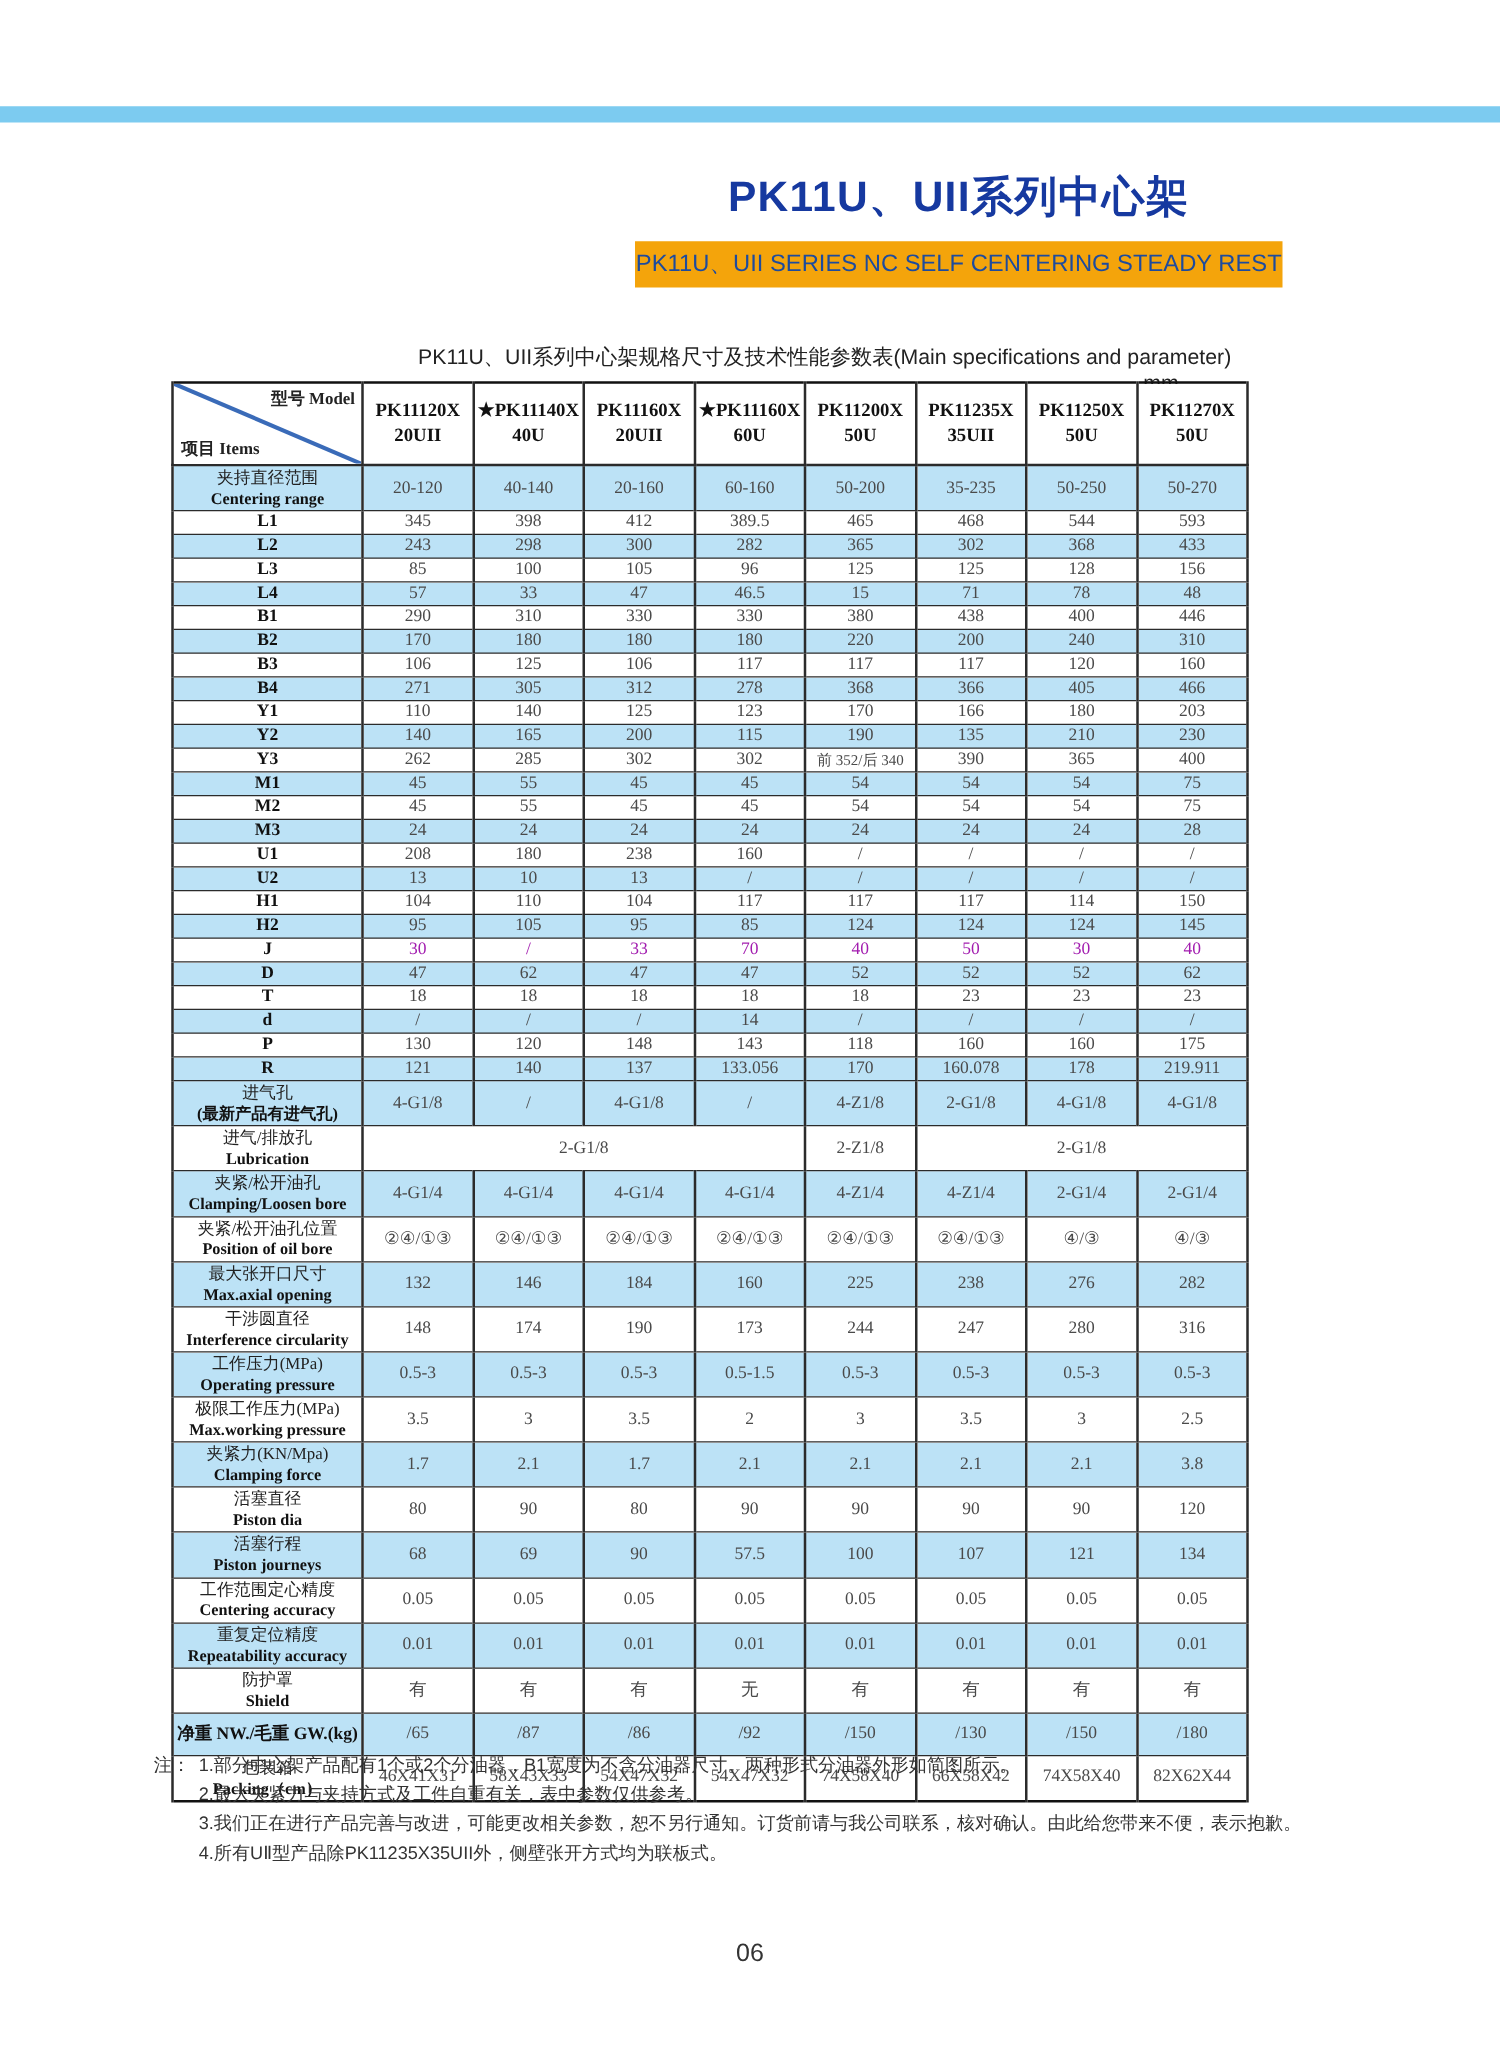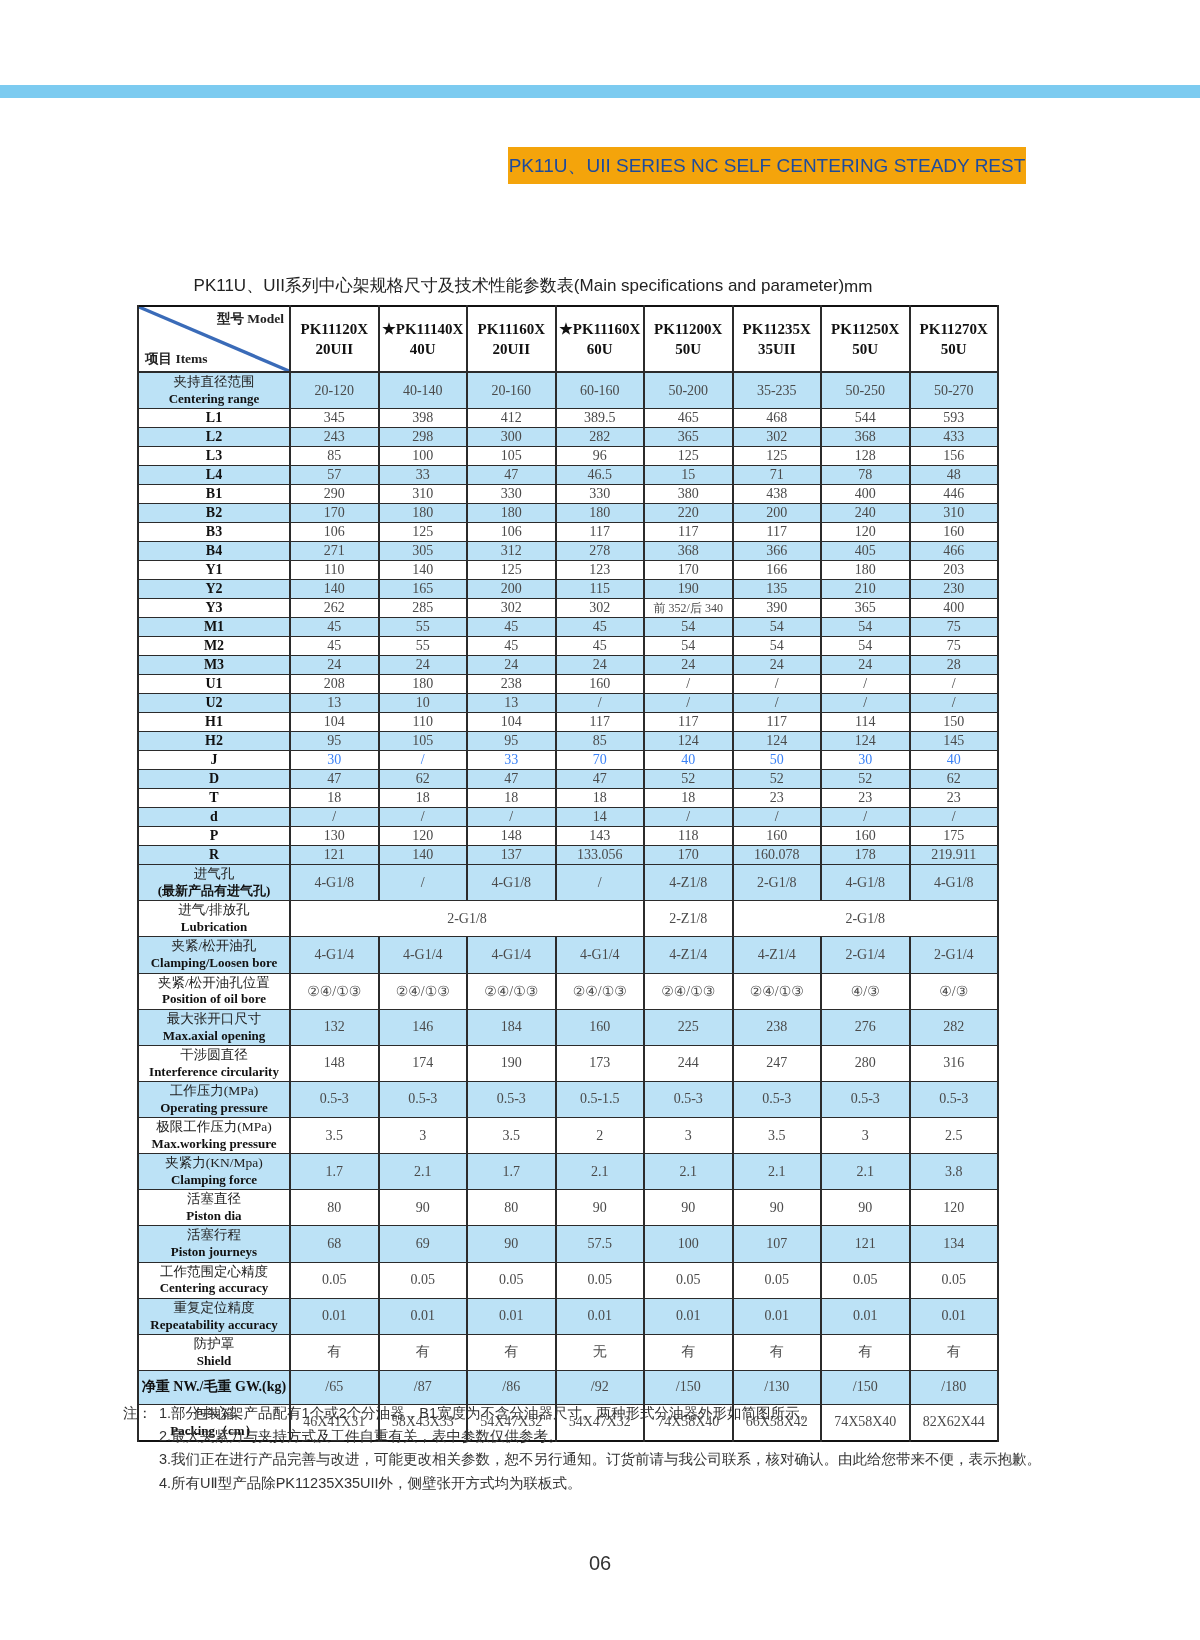--- a/index.html
+++ b/index.html
@@ -14,21 +14,21 @@
     font-size:34px; font-weight:bold; color:#1639A0; letter-spacing:1px;
     text-align:center; white-space:nowrap;
   }
   .series-banner {
     margin-top:12px; background:#F4A40B; color:#1D4B9E; height:37px; line-height:37px;
     text-align:center; font-size:19px; font-weight:normal; white-space:nowrap;
   }
 
   .caption-row {
     position:absolute; top:274px; left:123px; width:862px;
-    display:flex; justify-content:center; align-items:flex-end;
+    display:flex; justify-content:center; align-items:flex-end;flex-direction:column;
   }
   .caption-text { font-size:17px; color:#222; }
   .caption-unit { font-size:17px; color:#222; padding-right:42px; }
 
   .table-wrap { position:absolute; top:305px; left:137px; width:862px; }
   table { border-collapse:collapse; width:862px; table-layout:fixed; border:2px solid #111; }
   col.lblcol { width:152px; }
   td, th {
     border:1px solid #2b2b2b; border-left-width:2px; border-right-width:2px;
     text-align:center; vertical-align:middle; padding:0 1px;
@@ -38,41 +38,42 @@
   thead th { height:46px; border-bottom-width:2px; background:#fff; }
   .model-l1 { font-weight:bold; color:#111; font-size:15px; line-height:1.3; }
   .model-l2 { font-weight:bold; color:#111; font-size:15px; line-height:1.2; }
   tr.blue td { background:#BCE2F6; }
   tr.short td { height:18px; }
   tr.tall td { height:34px; }
   td.lbl { padding:1px 2px; }
   .lz { font-size:13.5px; color:#222; line-height:1.25; }
   .le { font-size:13px; font-weight:bold; color:#111; line-height:1.25; }
   .single-lbl { font-weight:bold; color:#111; font-size:14px; }
-  td.val-blue { color:#3b82f6; }
+  td.val-blue { color:#a21caf; }
   td.small-val { font-size:12px; line-height:1.25; }
 
   .corner { position:relative; padding:0; }
   .corner svg { position:absolute; top:0; left:0; width:100%; height:100%; }
   .corner-model { position:absolute; top:3px; right:5px; font-size:13.5px; color:#222; }
   .corner-items { position:absolute; bottom:3px; left:6px; font-size:13.5px; color:#222; }
 
   .notes { position:absolute; top:1402px; left:123px; width:960px; display:flex; }
   .notes-prefix { font-size:14.5px; color:#333; width:36px; flex:none; line-height:1.6; }
   .note-line { font-size:14.5px; color:#333; line-height:1.6; }
 
   .page-number { position:absolute; top:1552px; left:0; width:1200px; text-align:center;
     font-size:20px; color:#333; }
 </style>
 </head>
 <body>
 
 <div class="top-bar"></div>
 
 <div class="header-block">
+  <div class="page-title">PK11U、UII系列中心架</div>
   <div class="series-banner">PK11U、UII SERIES NC SELF CENTERING STEADY REST</div>
 </div>
 
 <div class="caption-row">
   <span class="caption-text">PK11U、UII系列中心架规格尺寸及技术性能参数表(Main specifications and parameter)</span>
   <span class="caption-unit">mm</span>
 </div>
 
 <div class="table-wrap">
   <table>

